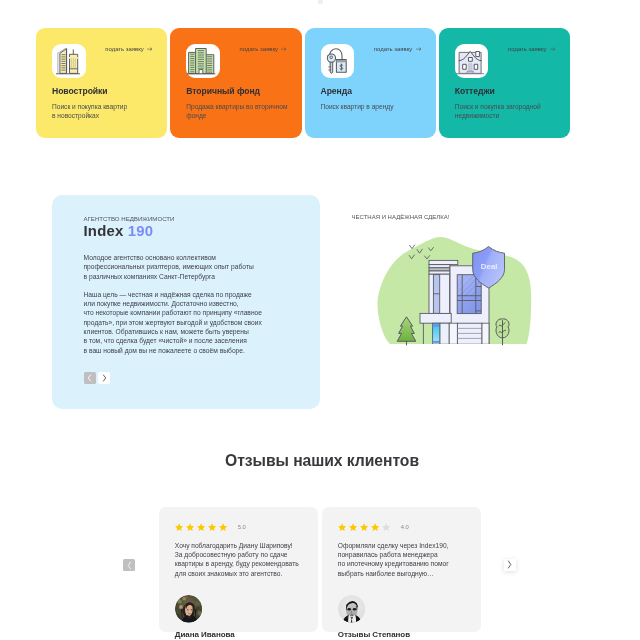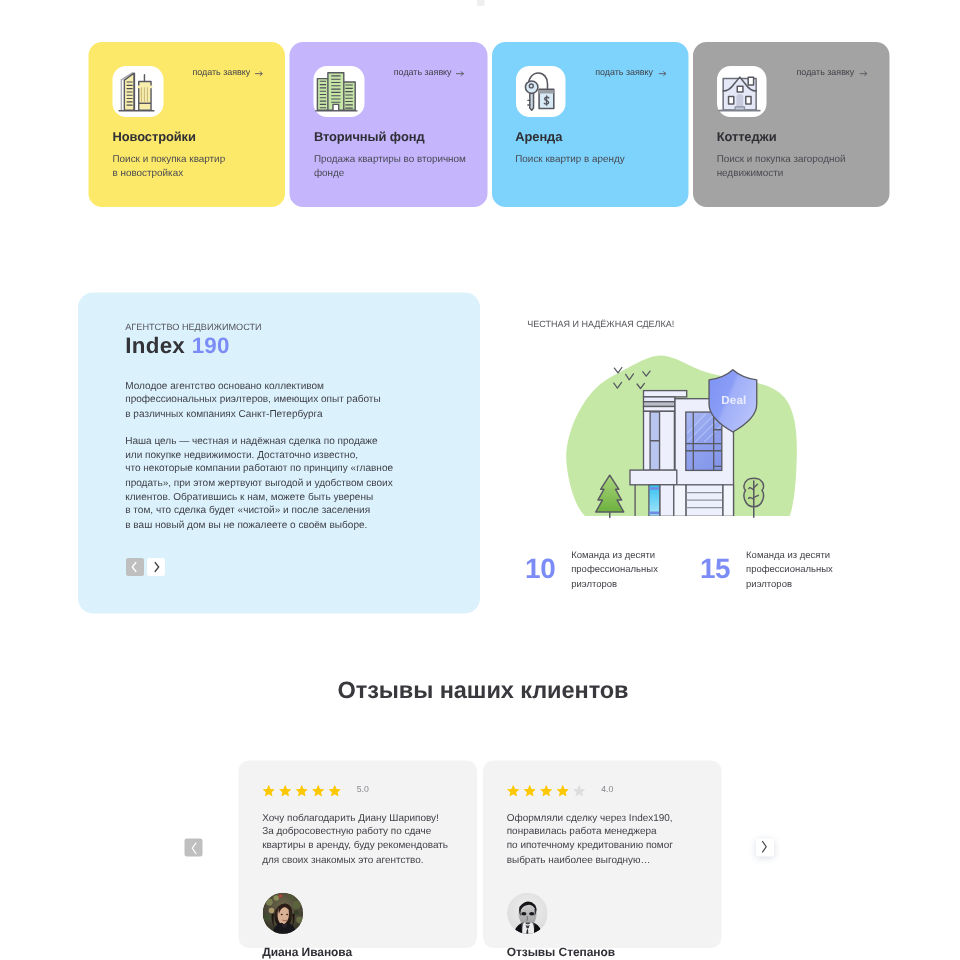--- a/index.html
+++ b/index.html
@@ -10,27 +10,27 @@
     font-family: "Liberation Sans", sans-serif;
     color: #3f3f46;
     -webkit-font-smoothing: antialiased;
   }
   .page { position: relative; width: 640px; height: 640px; }
 
   .page-top-cue { position: absolute; left: 317.5px; top: -4px; width: 5px; height: 8px;
                   background: #EFEFF0; border-radius: 1px; }
 
   
-  .cats { position: absolute; left: 59px; top: 28px; width: 534px; height: 110px;
+  .cats { position: absolute; left: 36px; top: 28px; width: 534px; height: 110px;
           display: flex; gap: 3px; }
   .cat { flex: 1 1 0; border-radius: 9px; position: relative; padding: 15.6px 0 0 16px; }
   .cat.yellow { background: #FCE969; }
-  .cat.green  { background: #c4b5fd; }
+  .cat.green  { background: #f97316; }
   .cat.blue   { background: #7dd3fc; }
-  .cat.lilac  { background: #a3a3a3; }
+  .cat.lilac  { background: #14b8a6; }
   .cat-top { display: flex; align-items: flex-start; }
   .cat-icon { width: 33.6px; height: 34px; background: #fff; border-radius: 9px;
               display: flex; align-items: center; justify-content: center; flex: none; }
   .cat-link { font-size: 5.95px; color: #3f3f46; display: flex;
               align-items: center; gap: 3.3px; margin: 2.2px 0 0 19.7px; white-space: nowrap; }
   .cat-title { font-size: 8.6px; font-weight: 700; color: #2f2f35; margin-top: 8.5px; letter-spacing: -.05px;}
   .cat-desc { font-size: 6.6px; line-height: 9.4px; color: #4a4a52; margin-top: 5.5px; white-space: pre-line; }
 
   
   .about { position: absolute; left: 51.5px; top: 195px; width: 268px; height: 214px;
@@ -372,34 +372,20 @@
         <path d="M502.5 332.8 L500.0 331.6 L499.0 332.3"></path>
       </g>
     </g>
 
     <g>
       <path d="M488.6 246.5 C493.2 250.6 499.2 252.6 504.5 253.2 L504.5 269.5 C504.5 277.5 496.5 283.5 488.6 288 C480.7 283.5 472.7 277.5 472.7 269.5 L472.7 253.2 C478 252.6 484 250.6 488.6 246.5 Z" fill="url(#shg)" stroke="#5A5A63" stroke-width="0.9" stroke-linejoin="round"></path>
       <text class="shield-label" x="489.2" y="269.2" text-anchor="middle">Deal</text>
     </g>
   </svg>
 
-  <div class="stats">
-    <div class="stat">
-      <div class="stat-num">10</div>
-      <div class="stat-txt">Команда из десяти
-профессиональных
-риэлторов</div>
-    </div>
-    <div class="stat">
-      <div class="stat-num">15</div>
-      <div class="stat-txt">Команда из десяти
-профессиональных
-риэлторов</div>
-    </div>
-  </div>
 
   <div class="rev-title">Отзывы наших клиентов</div>
 
   <div class="rev-cards">
     <div class="rev">
       <div class="stars">
         <svg class="star" width="8.3" height="8" viewBox="0 0 10 9.6">
             <path d="M5 0.2 L6.47 3.53 L10 3.85 L7.32 6.24 L8.09 9.6 L5 7.76 L1.91 9.6 L2.68 6.24 L0 3.85 L3.53 3.53 Z" fill="#FDC800"></path>
           </svg>
         <svg class="star" width="8.3" height="8" viewBox="0 0 10 9.6">

